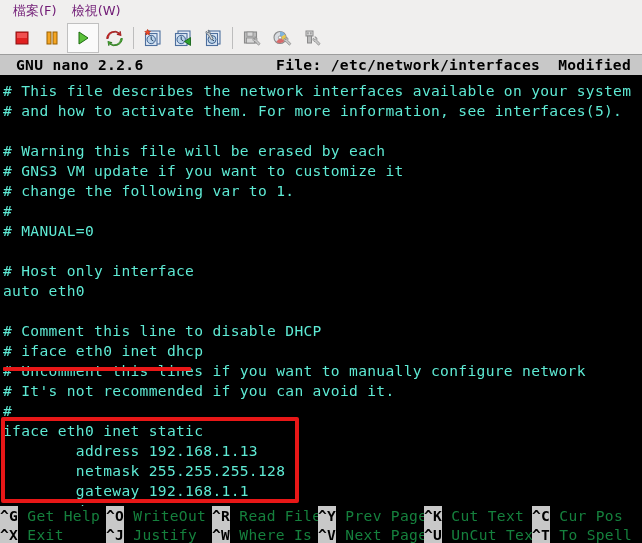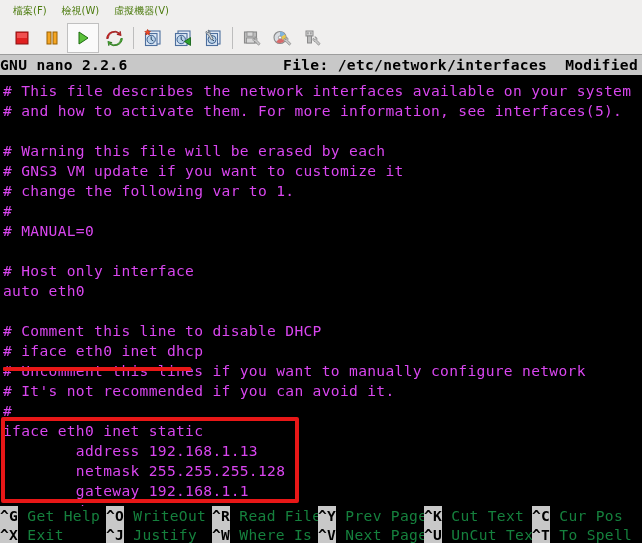--- a/index.html
+++ b/index.html
@@ -20,22 +20,22 @@
     background: #f0efee;
     border-bottom: 1px solid #9d9d9d;
   }
   .menubar {
     height: 22px;
     display: flex;
     align-items: center;
     padding-left: 6px;
     background: #f0efee;
     font-family: "DejaVu Sans", "Liberation Sans", sans-serif;
-    font-size: 10px;
-    color: #4d7c0f;
+    font-size: 13px;
+    color: #701a75;
   }
   .menu-item {
     padding: 2px 8px 2px 7px;
     white-space: nowrap;
     letter-spacing: 0px;
   }
 
   .toolbar {
     height: 32px;
     display: flex;
@@ -80,37 +80,37 @@
     background: #c8c8c8;
     color: #000;
     display: flex;
     align-items: center;
     font-weight: bold;
     white-space: pre;
     font-size: 14.6px;
     letter-spacing: 0.32px;
     box-sizing: border-box;
   }
-  .nt-left   { }
+  .nt-left   { padding-left: 16px; }
   .nt-center { flex: 1; text-align: right; padding-right: 18px; }
-  .nt-right  { padding-right: 4px; }
+  .nt-right  { padding-right: 11px; }
 
   .nano-body {
     position: absolute;
     top: 26px;
     left: 0;
     width: 642px;
     color: #d6d6d6;
     white-space: pre;
   }
   .line {
     height: 20px;
     padding-left: 3px;
     white-space: pre;
-    color: #d946ef;
+    color: #5eead4;
   }
 
   
   .ann-underline {
     position: absolute;
     background: #e81717;
     height: 4px;
     border-radius: 1px;
   }
   .ann-box {
@@ -156,21 +156,20 @@
   }
 </style>
 </head>
 <body>
 
 <div class="vm-chrome">
 
   <div class="menubar">
     <div class="menu-item">檔案(F)</div>
     <div class="menu-item">檢視(W)</div>
-    <div class="menu-item">虛擬機器(V)</div>
   </div>
 
   <div class="toolbar">
 
     <div class="tb-btn">
       <svg class="tb-icon" width="18" height="18" viewBox="0 0 18 18">
         <rect x="3" y="3" width="12" height="12" fill="#e02020" stroke="#8a1010" stroke-width="1"></rect>
         <rect x="4" y="4" width="10" height="5" fill="#f05050"></rect>
       </svg>
     </div>

